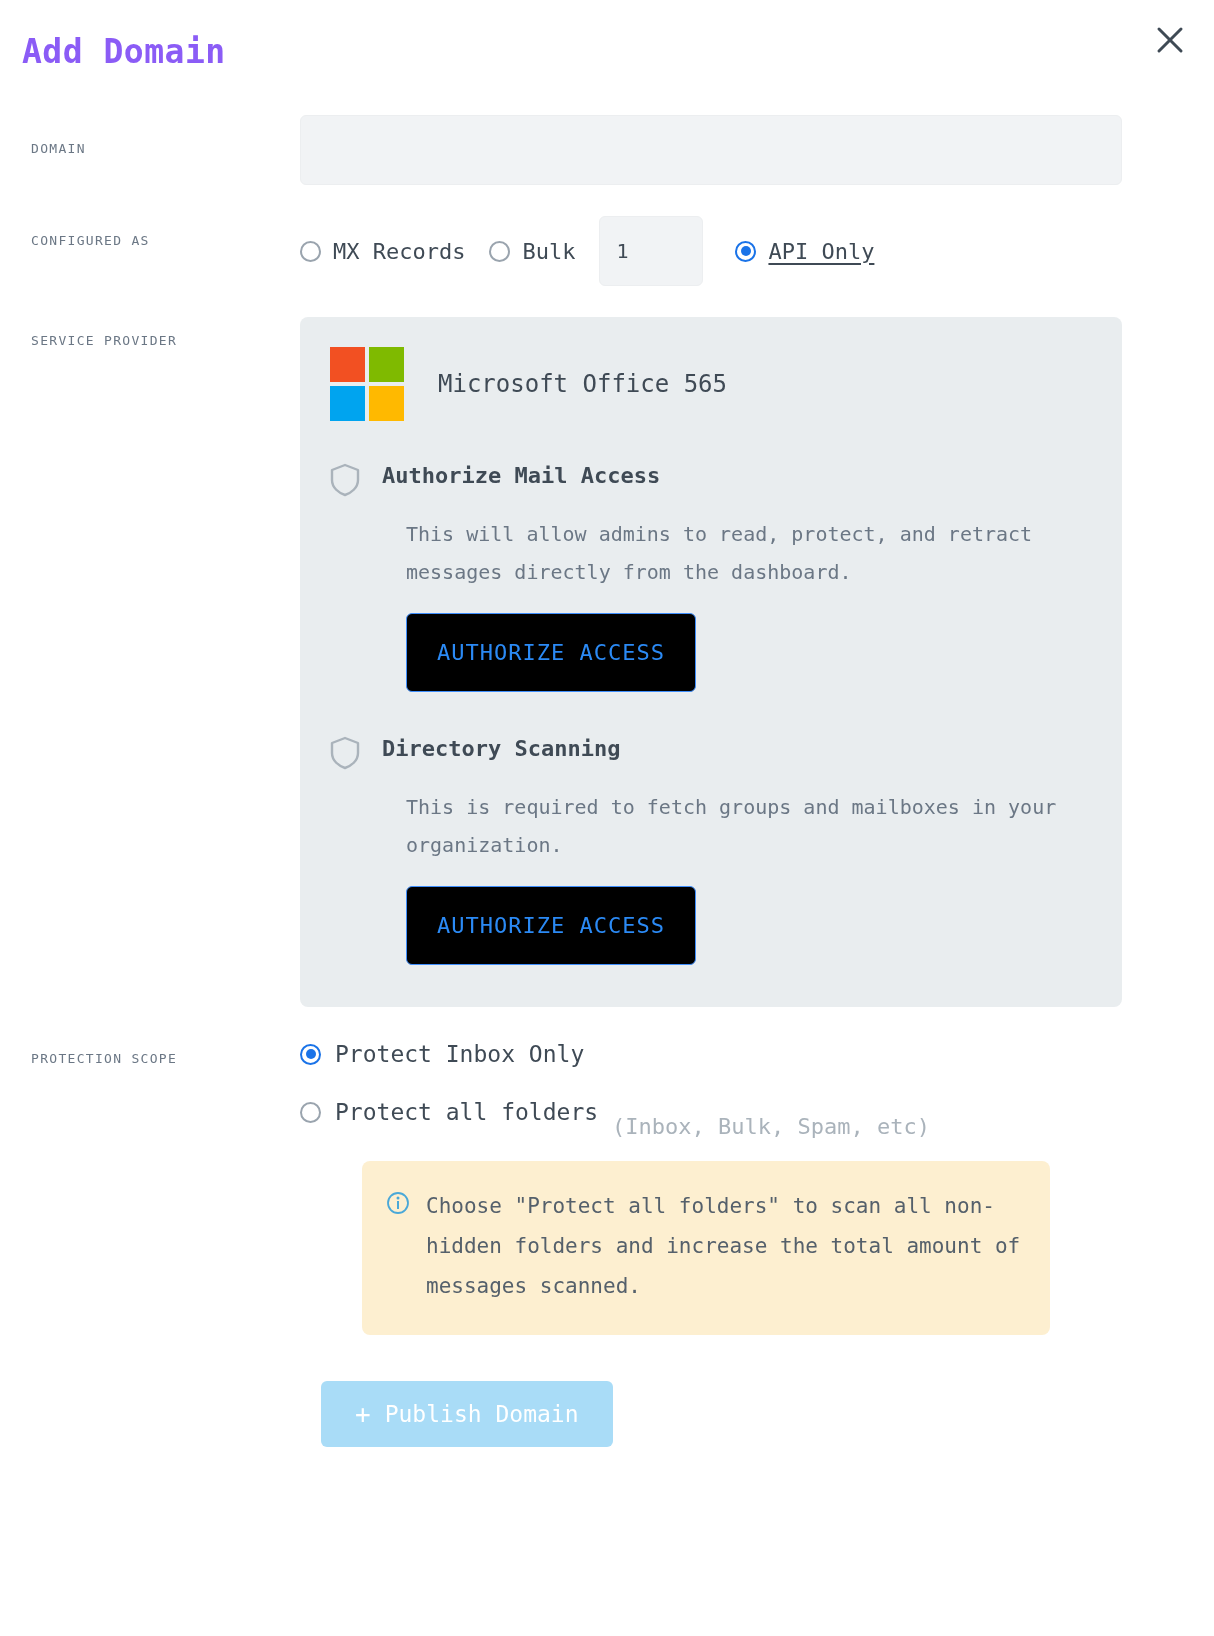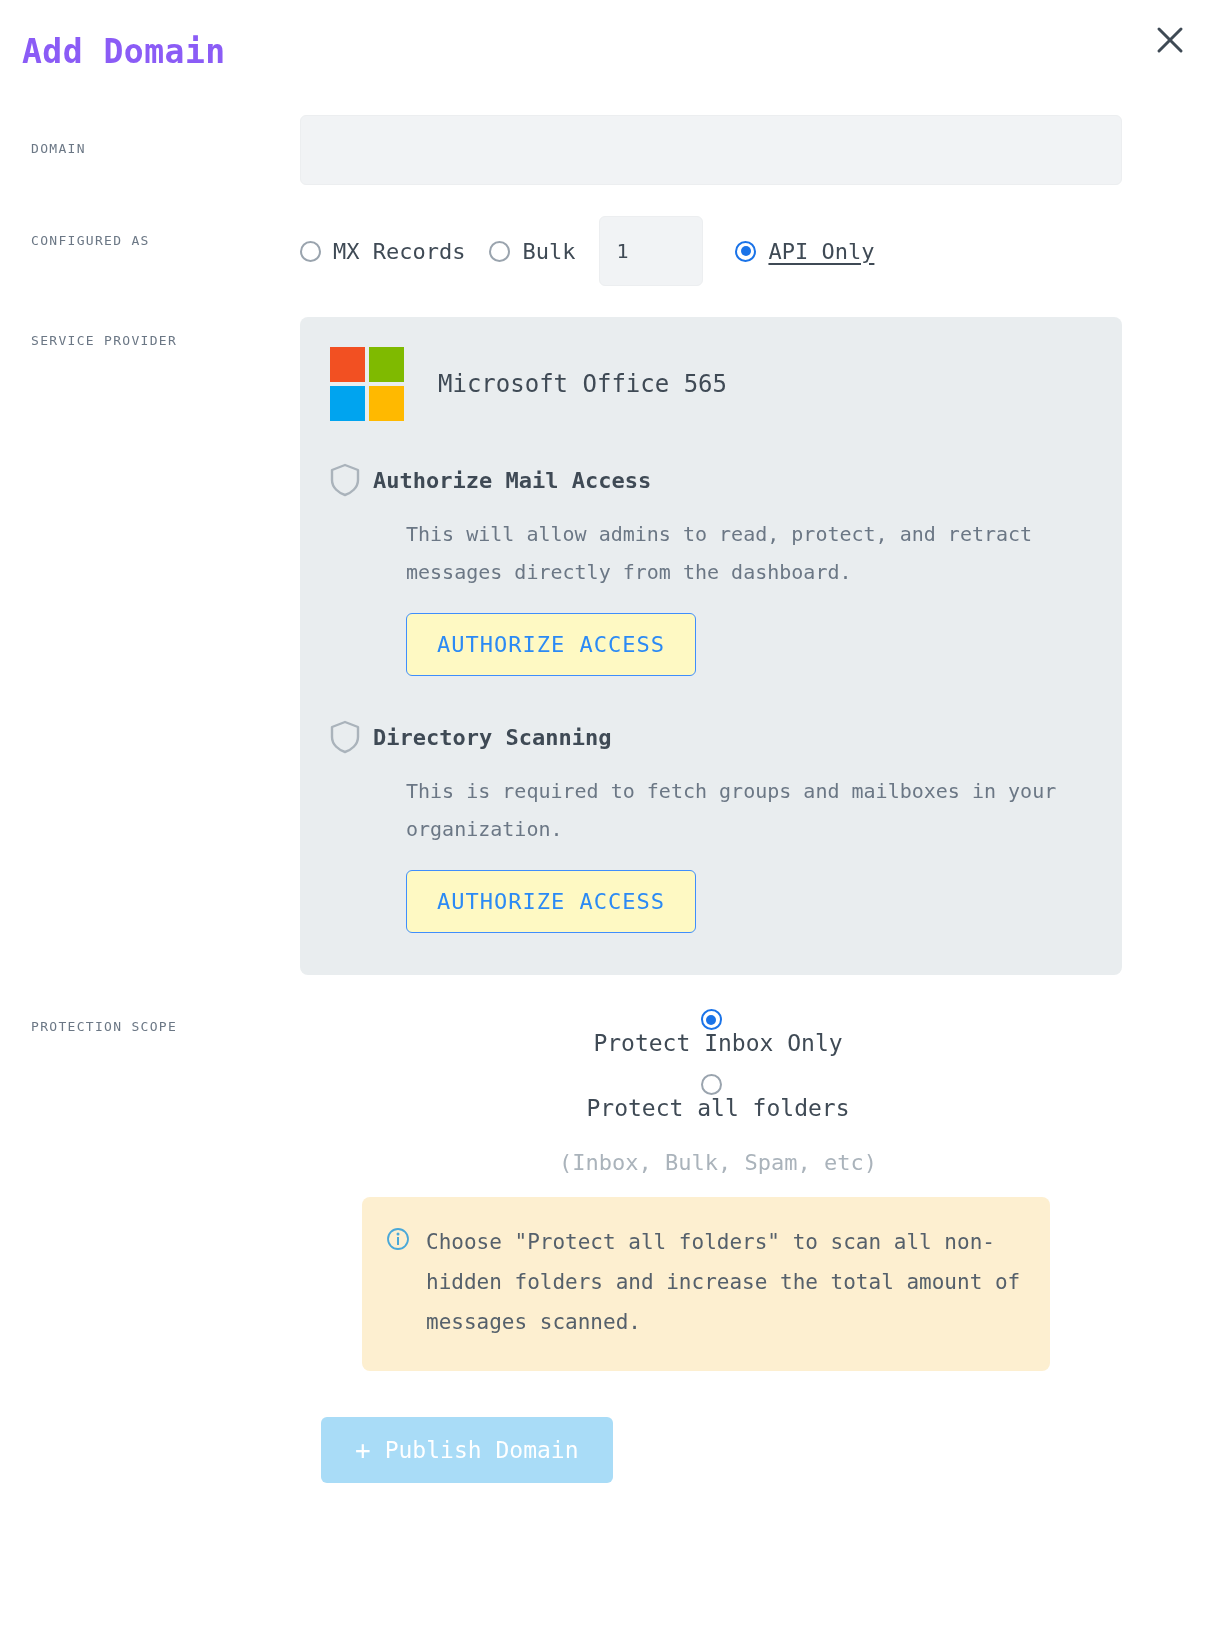--- a/index.html
+++ b/index.html
@@ -168,58 +168,57 @@
   }
   .ms-logo span { display: block; }
   .provider-name {
     font-size: 24px;
     color: #3f4a55;
   }
   .auth-block { margin-bottom: 44px; }
   .auth-block:last-child { margin-bottom: 0; }
   .auth-head {
     display: flex;
-    align-items: center;
-    gap: 13px;
+    align-items: flex-start;
+    gap: 22px;
     margin-bottom: 18px;
   }
   .shield-icon { flex: 0 0 30px; width: 30px; height: 34px; }
   .auth-title {
     font-size: 22px;
     font-weight: 700;
     color: #3f4a55;
   }
   .auth-desc {
     margin: 0 0 22px 76px;
     font-size: 20px;
     line-height: 1.9;
     color: #6b7785;
     max-width: 700px;
   }
   .auth-btn {
     margin-left: 76px;
-    background: #fef9c3;
+    background: #000000;
     border: 1px solid #3f8efc;
     border-radius: 6px;
     color: #2b8af5;
     font-family: "DejaVu Sans Mono", monospace;
     font-size: 22px;
     letter-spacing: 1px;
-    padding: 18px 30px;
+    padding: 26px 30px;
     cursor: pointer;
   }
 
   
   .row-scope .row-label { padding-top: 10px; }
   .scope-opt {
     display: flex;
     align-items: center;
     margin-bottom: 18px;
     cursor: pointer;
-    flex-direction: column;
   }
   .scope-label {
     margin-left: 14px;
     font-size: 23px;
     color: #3f4a55;
     white-space: nowrap;
   }
   .scope-note {
     margin-left: 14px;
     font-size: 22px;

